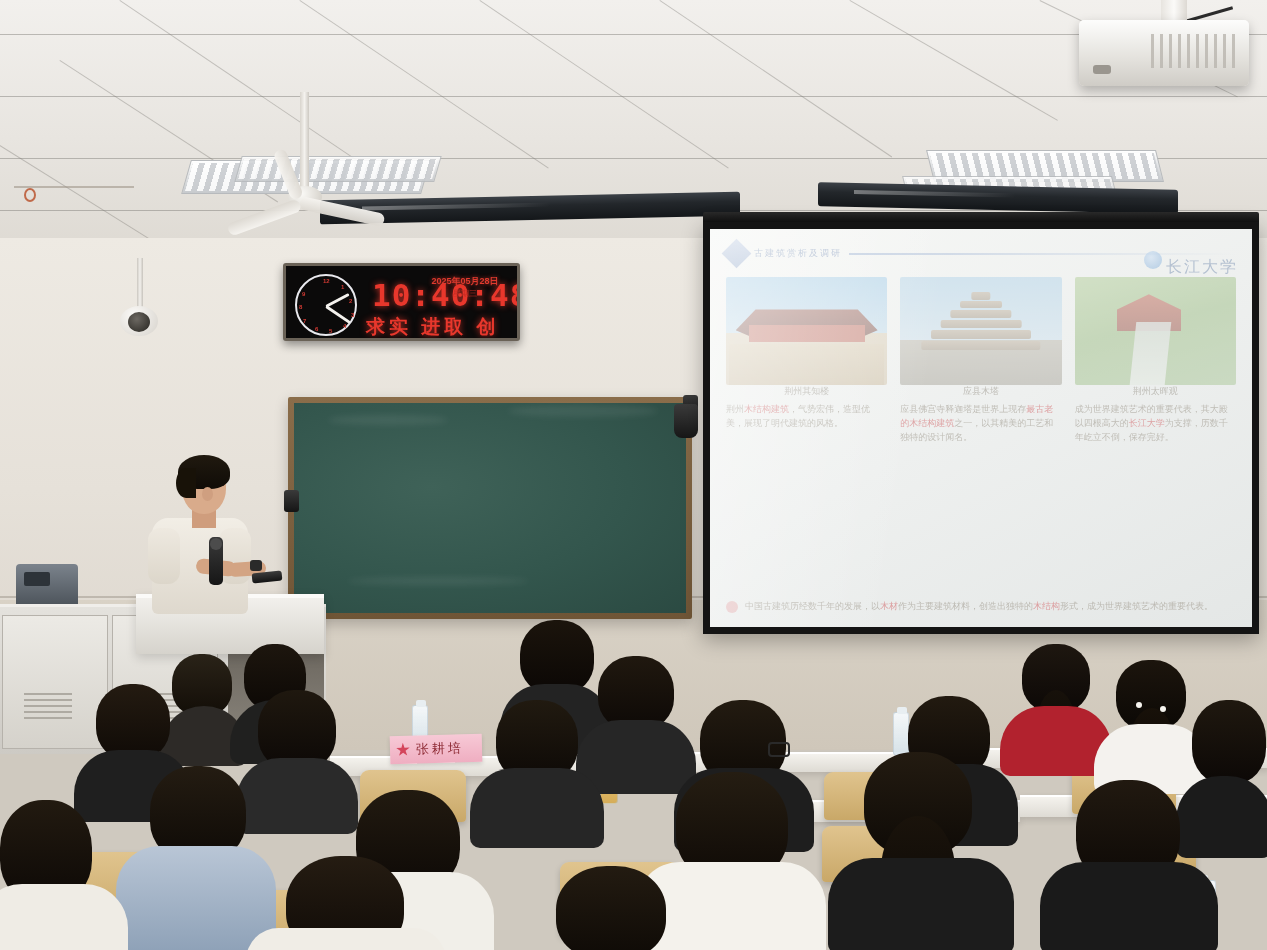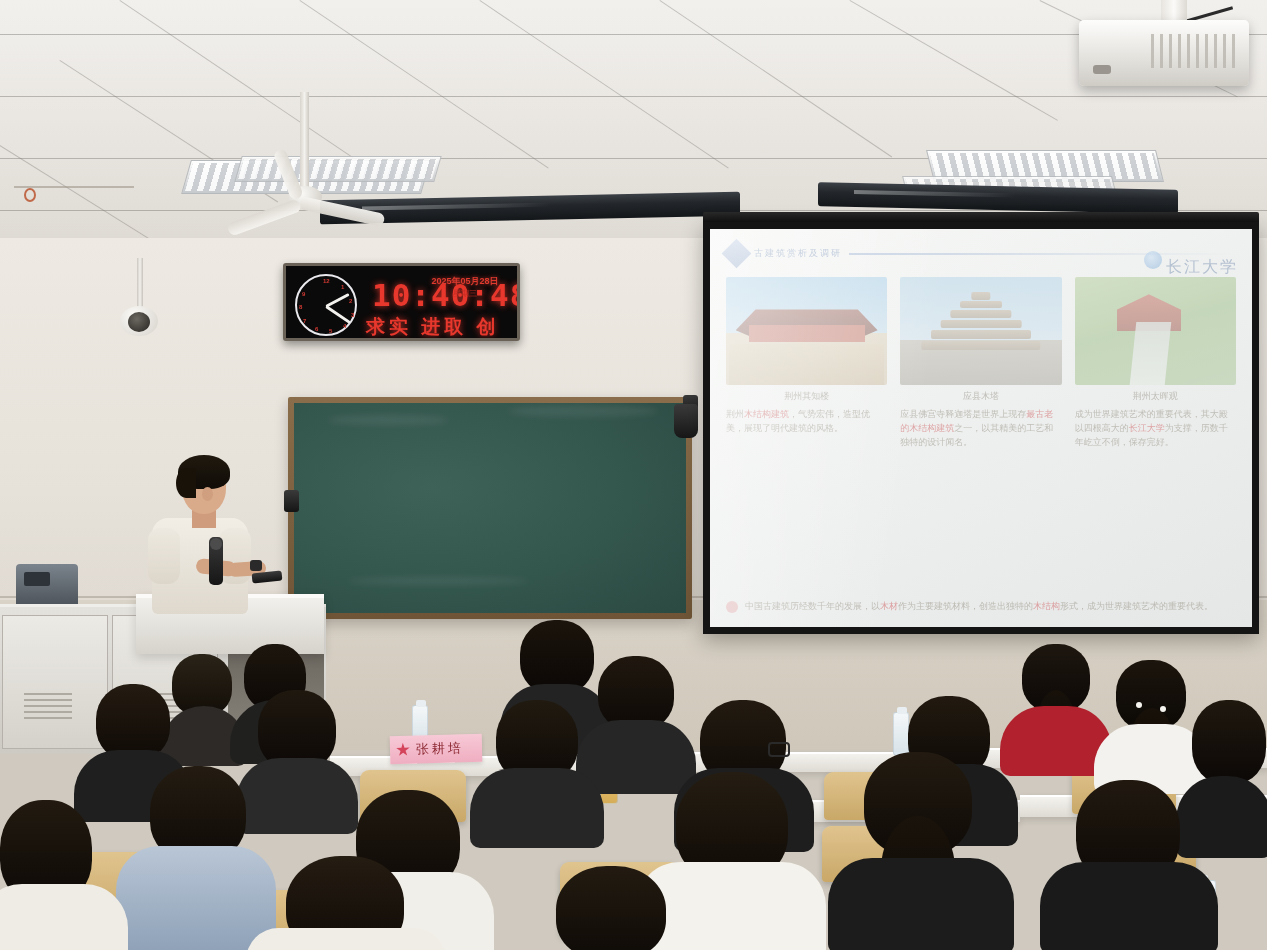--- a/index.html
+++ b/index.html
@@ -109,21 +109,21 @@
   .sl-htext { font-size:9px; color:#9fb0cb; letter-spacing:2px; opacity:.75; }
   .sl-hline { flex:1; height:2px; background:linear-gradient(90deg,#b3c3dc,rgba(179,195,220,0)); opacity:.7; }
   .sl-logo { position:absolute; right:14px; top:12px; display:flex; align-items:center; gap:4px; opacity:.6; }
   .sl-logo-mark { width:18px; height:18px; border-radius:50%;
     background:radial-gradient(circle at 40% 35%,#cfe1f4,#8fb6dd); }
   .sl-logo-text { font-size:16px; color:#8fa2bd; letter-spacing:2px;margin-top:16px; }
   .sl-cols { display:flex; gap:13px; margin-top:13px; }
   .sl-col { flex:1; }
   .sl-img { width:100%; height:108px; border-radius:2px; overflow:hidden; position:relative;
     opacity:.42; }
-  .sl-cap { text-align:center; font-size:9px; color:#a6a299; margin-top:5px; opacity:.65; }
+  .sl-cap { text-align:center; font-size:9px; color:#a6a299; opacity:.65; }
   .sl-body { font-size:9px; line-height:1.55; color:#b2aea5; margin-top:5px; opacity:.75; }
   .sl-body em { font-style:normal; color:#d98a8c; }
   .sl-foot { position:absolute; left:16px; right:16px; bottom:14px; display:flex; gap:7px;
     align-items:flex-start; }
   .sl-dot { width:12px; height:12px; border-radius:50%; background:#e6a9ab; opacity:.55; flex:none; margin-top:2px;}
   .sl-foot-t { font-size:9px; line-height:1.6; color:#b2aea5; opacity:.8; text-align:center; }
   .sl-foot-t em { font-style:normal; color:#d98a8c; }
 
   
   .art1{position:absolute;inset:0;background:linear-gradient(180deg,#8fc4e8 0%,#b9d9ef 52%,#d9c9ad 52%,#cdbb9c 100%);}

